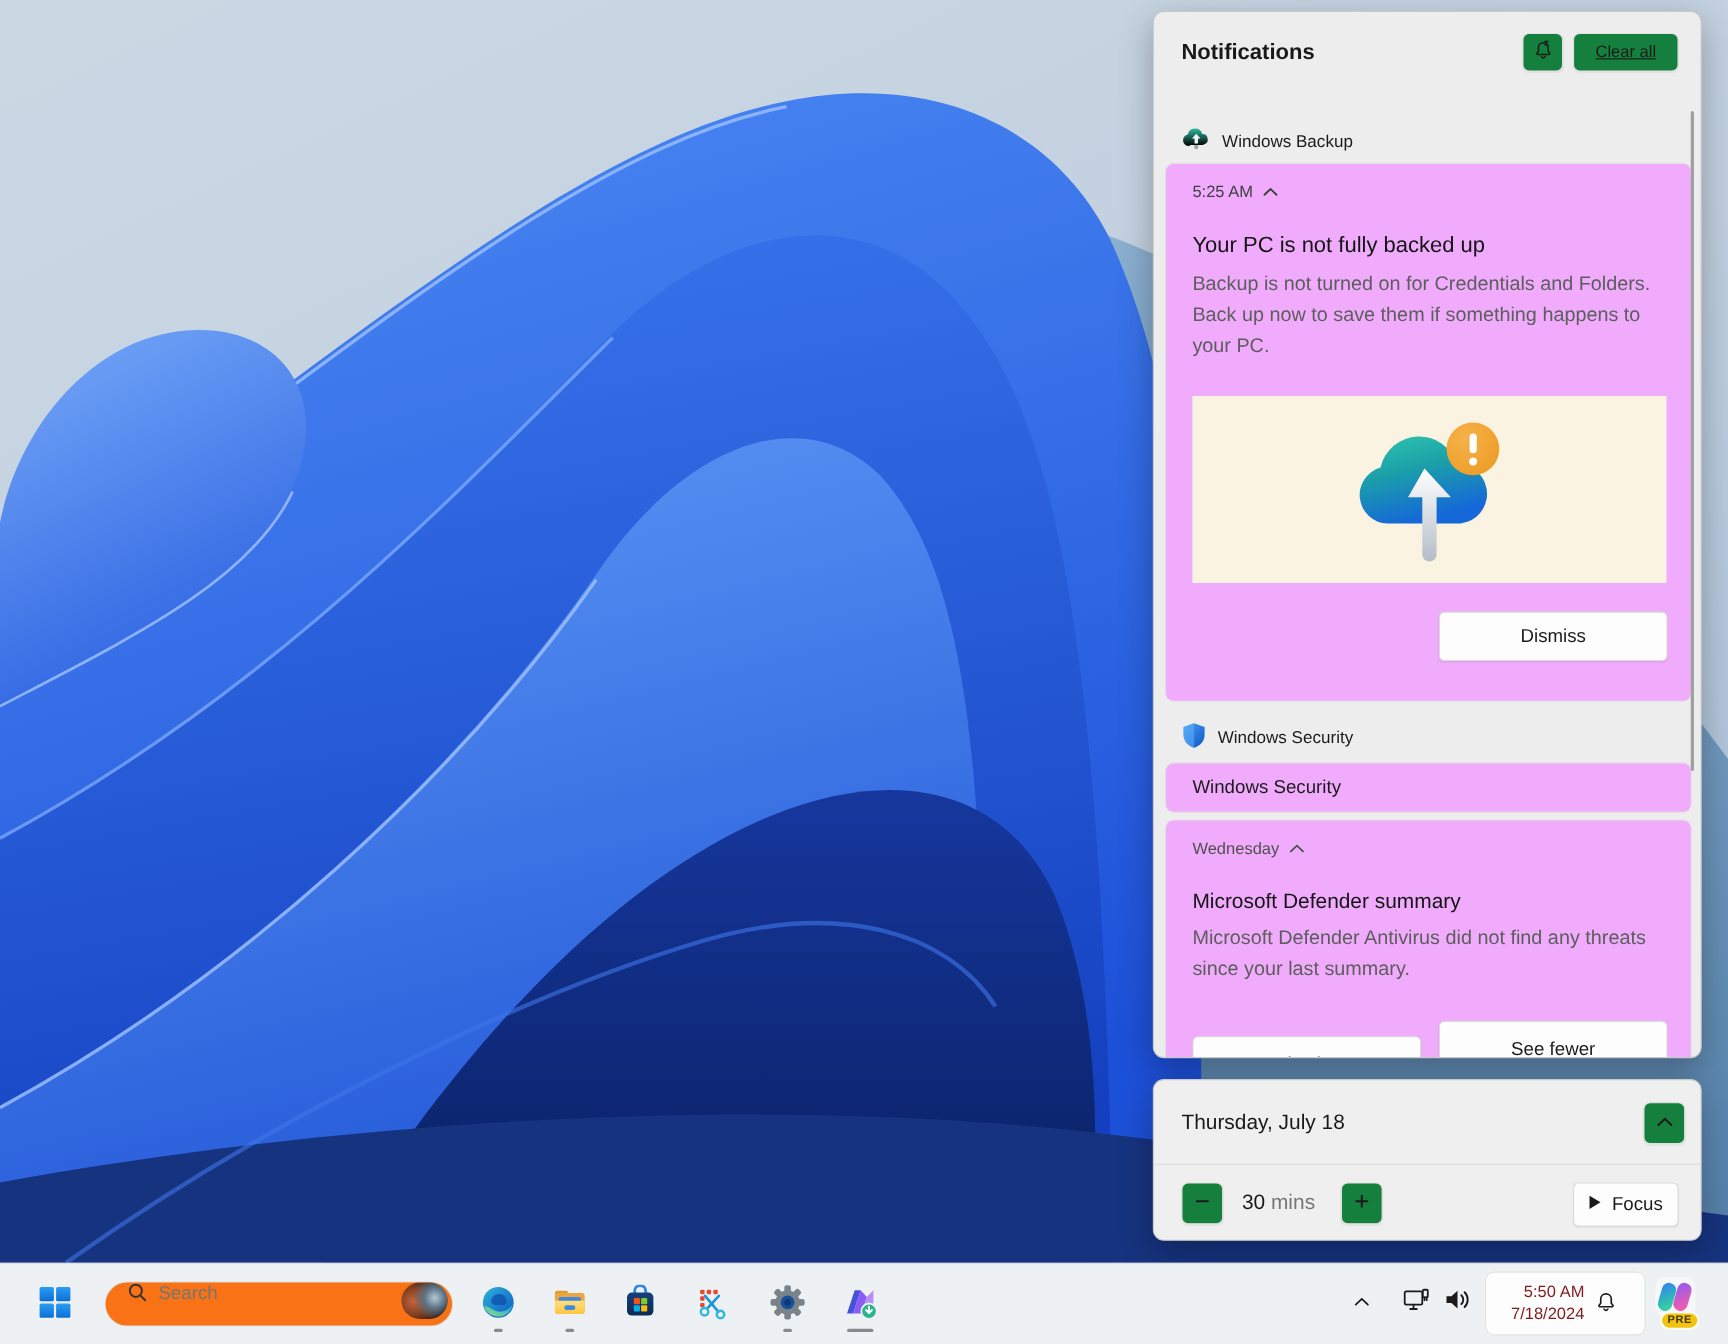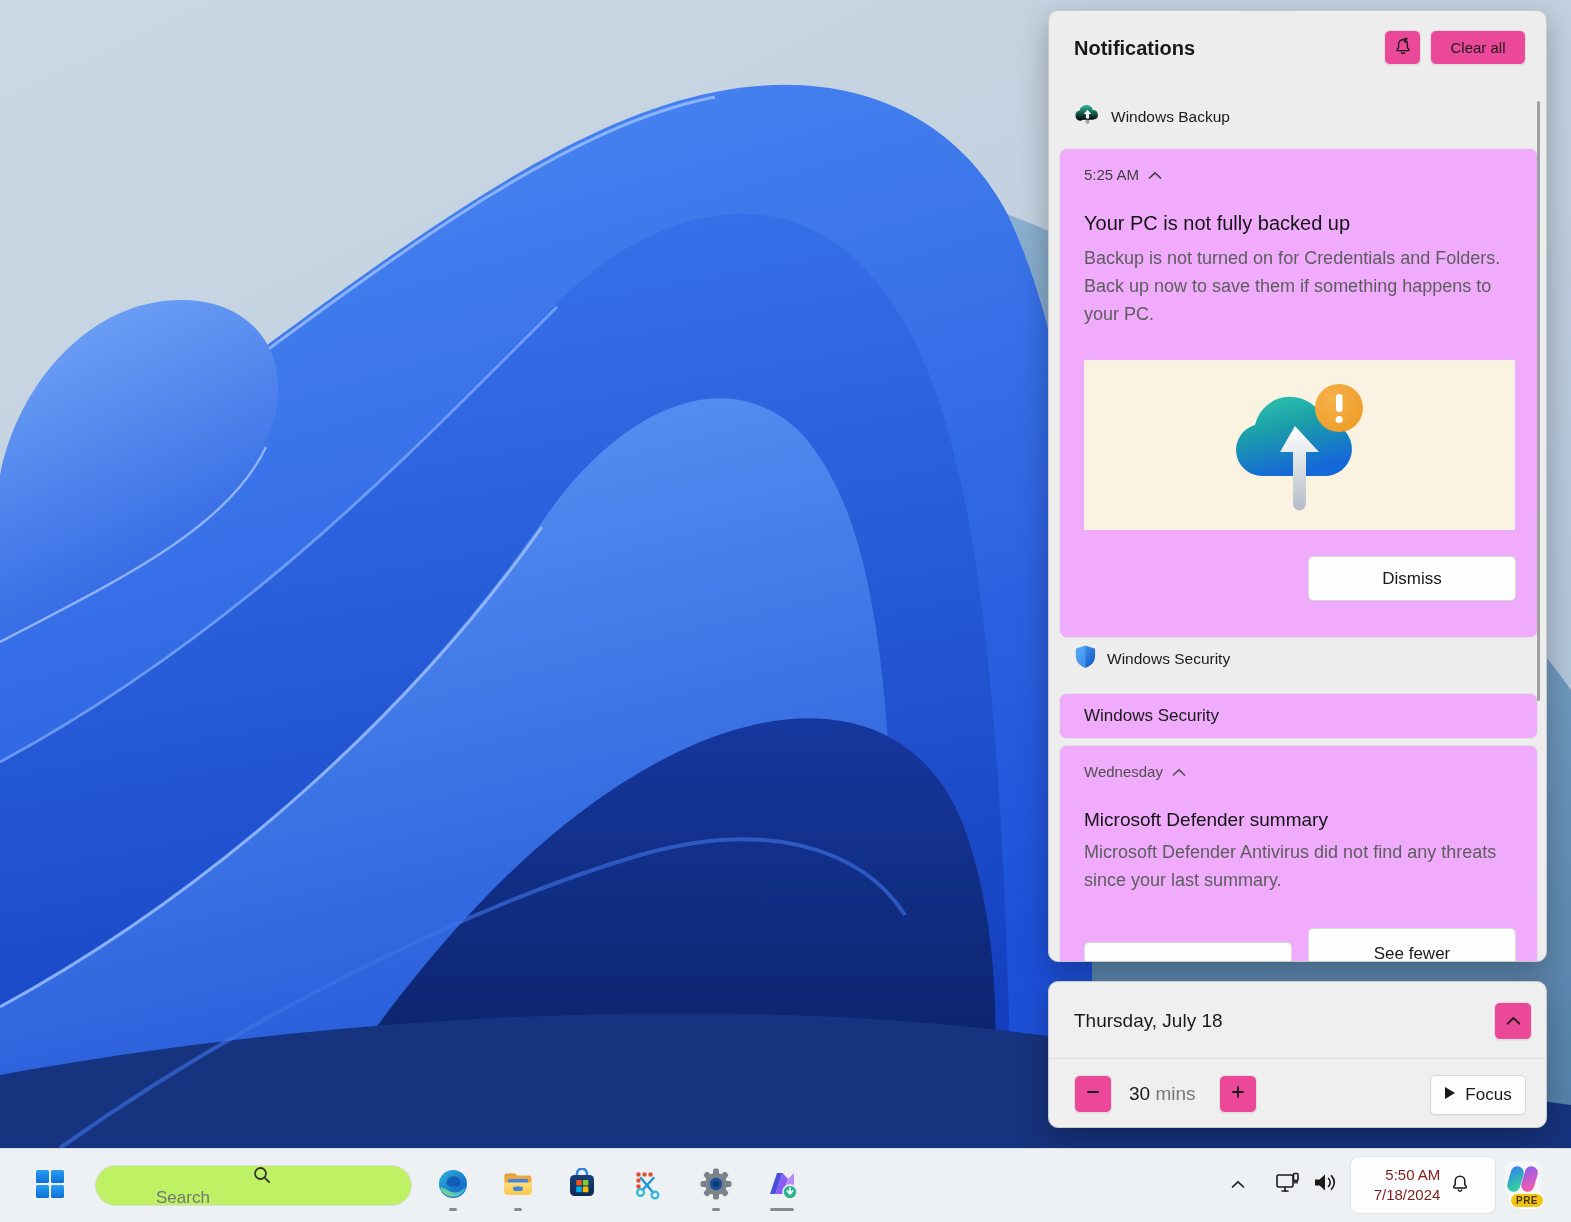--- a/index.html
+++ b/index.html
@@ -10,27 +10,27 @@
   
   #wallpaper { position:absolute; inset:0; }
 
   
   .panel { position:absolute; left:1048px; top:10px; width:499px; height:952px;
            background:#ededed; border:1px solid #c9c9c9; border-radius:10px;
            box-shadow:0 10px 30px rgba(0,0,0,.28); overflow:hidden; }
   .panel-header { position:absolute; left:0; top:0; width:100%; height:78px; }
   .panel-title { position:absolute; left:25px; top:26px; font-size:20px; font-weight:700; color:#191919; }
   .icon-btn { position:absolute; display:flex; align-items:center; justify-content:center;
-              background:#ec4899; border:1px solid #e0e0e0; border-radius:6px;
-              box-shadow:0 1px 1px rgba(0,0,0,.05); cursor:pointer; }
+              background:#15803d; border:1px solid #e0e0e0; border-radius:6px;
+              box-shadow:0 1px 1px rgba(0,0,0,.05); cursor:pointer;text-decoration:underline; }
   .dnd-btn { left:335px; top:19px; width:37px; height:35px; }
   .clearall-btn { left:381px; top:19px; width:96px; height:35px; font-size:15px; color:#1a1a1a; }
 
   .group-header { position:absolute; left:25px; display:flex; align-items:center; gap:10px;
-                  font-size:15.5px; color:#1b1b1b; }
+                  font-size:15.5px; color:#1b1b1b;margin-top:12px; }
   .card { position:absolute; left:10px; width:479px; background:#f0abfc;
           border:1px solid #e2e2e2; border-radius:8px; }
 
   .time-row { position:absolute; left:24px; top:17px; display:flex; align-items:center; gap:9px;
               font-size:15px; color:#3f3f3f; }
   .notif-title { position:absolute; left:24px; font-size:20px; font-weight:400; color:#141414; }
   .notif-body  { position:absolute; left:24px; width:442px; font-size:18px; line-height:28px; color:#5d5d5d; }
 
   .hero { position:absolute; left:24px; top:211px; width:431px; height:170px; background:#fbf3e1;
           display:flex; align-items:center; justify-content:center; }
@@ -49,22 +49,22 @@
   .cal-date { position:absolute; left:25px; top:28px; font-size:19px; color:#191919; }
   .cal-divider { position:absolute; left:0; top:76px; width:100%; height:1px; background:#dcdcdc; }
   .square-btn { width:38px; height:38px; }
 
   
   .taskbar { position:absolute; left:0; top:1148px; width:1571px; height:74px;
              background:#eef1f4; border-top:1px solid #d9dde0; }
   .tb-icon { position:absolute; top:1168px; width:32px; height:32px; cursor:pointer; }
   .run-dot { position:absolute; top:1208px; height:3px; border-radius:2px; background:#86898d; }
   .search-pill { position:absolute; left:95px; top:1165px; width:317px; height:41px;
-                 background:#bef264; border:1px solid #dcdcdc; border-radius:21px;
-                 display:flex; align-items:center; padding:0 4px 0 20px; cursor:text;flex-direction:column; }
+                 background:#f97316; border:1px solid #dcdcdc; border-radius:21px;
+                 display:flex; align-items:flex-start; padding:0 4px 0 20px; cursor:text; }
   .search-pill input { border:none; outline:none; background:transparent; flex:1;
                        font-size:17px; color:#3c3c3c; margin-left:10px;
                        font-family:"Liberation Sans",sans-serif; }
   .bing-img { width:62px; height:33px; border-radius:17px;
               background:
                 radial-gradient(circle at 72% 42%, #b7c6d2 0%, #5d7486 26%, rgba(20,24,30,0) 55%),
                 radial-gradient(circle at 26% 52%, #c4653a 0%, #7c3c1e 38%, #1f130d 75%),
                 #1a1310; }
   .tray-item { position:absolute; display:flex; align-items:center; justify-content:center; cursor:pointer; }
   .clock-pill { left:1350px; top:1156px; width:146px; height:58px; background:#fdfdfd;

